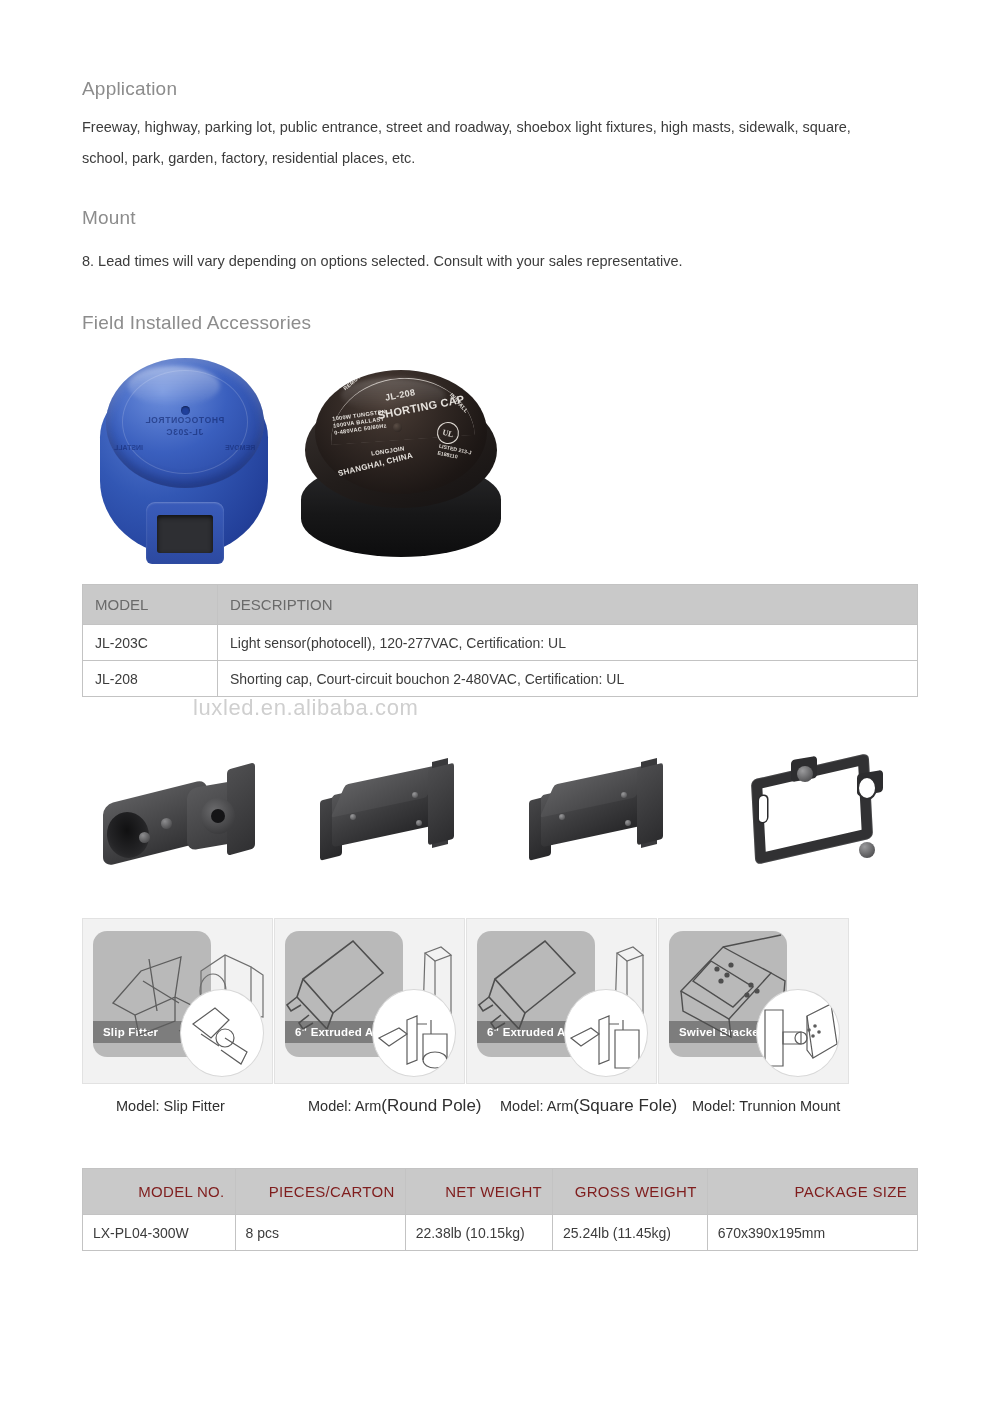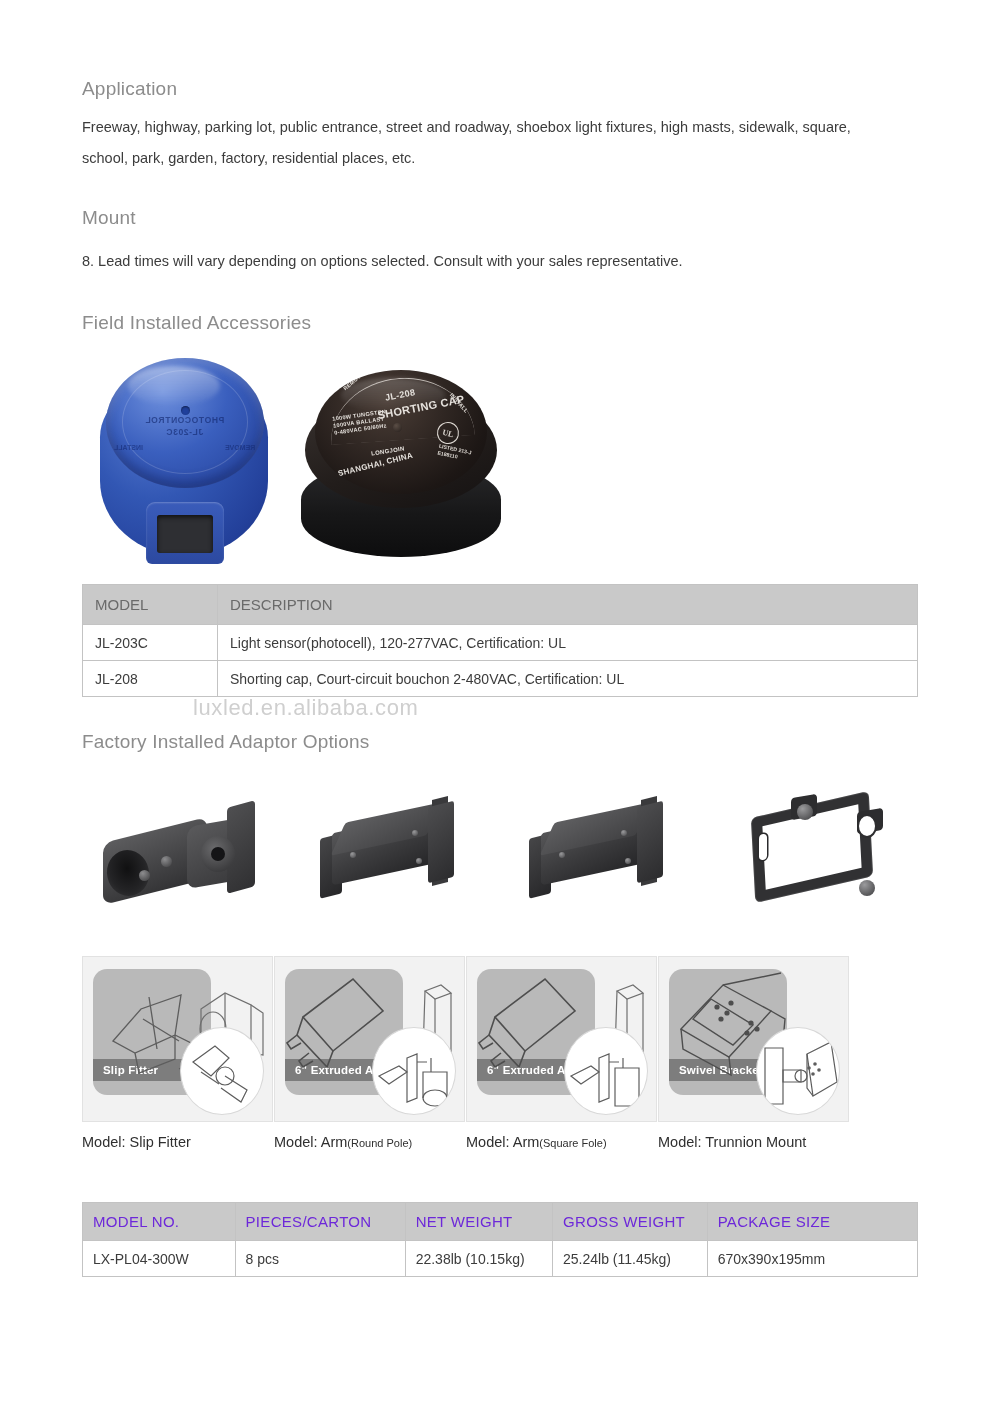--- a/index.html
+++ b/index.html
@@ -283,32 +283,32 @@
     background: #7d7d7d; display: flex; align-items: center; padding-left: 10px;
     color: #ffffff; font-size: 11.5px; font-weight: 700; letter-spacing: .2px;
     white-space: nowrap;
   }
   .dg-callout {
     position: absolute; right: 8px; bottom: 6px; width: 84px; height: 88px;
     border-radius: 50%; background: #ffffff; border: 1px solid #d8d8d8; overflow: hidden;
   }
   .dg-svg { position: absolute; left: 0; top: 0; }
 
-  .caption-row { display: flex; margin-top: 12px; }
+  .caption-row { display: flex; margin-top: 12px; justify-content: center; }
   .caption-cell { width: 191px; margin-right: 1px; font-size: 14.5px; color: #2f2f2f; white-space: nowrap; }
-  .caption-cell .paren { font-size: 11px; }
+  .caption-cell .paren { font-size: 17px; }
 
   
   #packaging-section { margin-top: 52px; }
   .pkg-table { margin-top: 12px; table-layout: fixed; }
   .pkg-table th, .pkg-table td {
     border: 1px solid #c3c3c3; padding: 8px 10px; text-align: left; font-weight: 400;
     font-size: 14px; vertical-align: middle;
   }
-  .pkg-table th { background: #c9c9c9; color: #6d28d9; font-size: 15px; height: 38px; letter-spacing: .3px; }
+  .pkg-table th { background: #c9c9c9; color: #7f1d1d; font-size: 15px; height: 46px; letter-spacing: .3px; text-align: right; }
   .pkg-table td { color: #3c3c3c; height: 36px; background: #fff; }
 
   
   #watermark {
     position: absolute; left: 193px; top: 695px;
     font-size: 22px; color: #cfcfcf; letter-spacing: .6px;
     pointer-events: none; white-space: nowrap; font-family: "Liberation Sans", sans-serif;
   }
 </style>
 </head>
@@ -388,21 +388,20 @@
         </tr>
         <tr>
           <td>JL-208</td>
           <td>Shorting  cap,  Court-circuit  bouchon  2-480VAC,  Certification:  UL</td>
         </tr>
       </tbody>
     </table>
   </section>
 
   <section id="adaptors-section">
-    <h2 class="section">Factory Installed Adaptor Options</h2>
 
     <div class="adaptor-row">
       <div class="adaptor-cell">
         <div class="brk brk-slip">
           <div class="tube"></div>
           <div class="bore"></div>
           <div class="hub"></div>
           <div class="plate"></div>
           <div class="hub-face"></div>
           <div class="boltA"></div>

